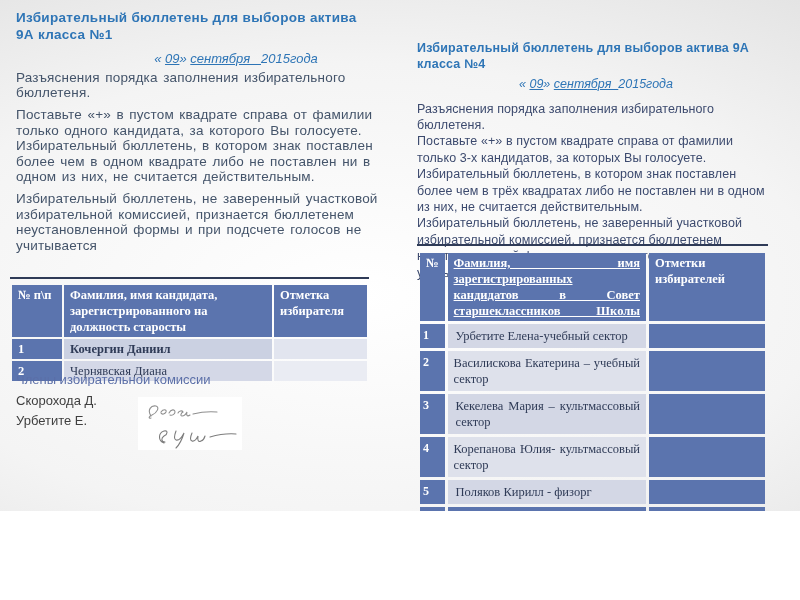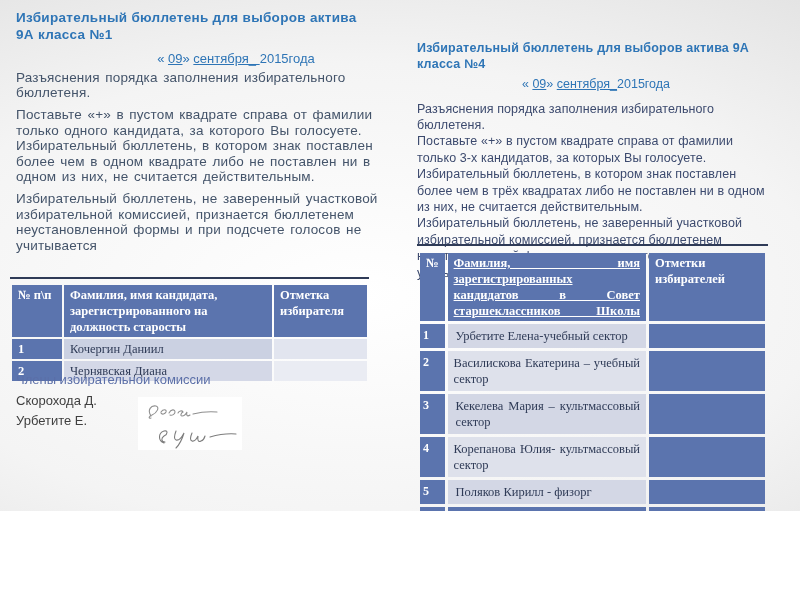--- a/index.html
+++ b/index.html
@@ -7,21 +7,21 @@
     position:relative;width:800px;height:511px;overflow:hidden;
     background:radial-gradient(ellipse 120% 95% at 45% 58%, #ffffff 0%, #f4f4f4 48%, #e3e3e3 78%, #d4d4d4 100%);
     font-family:"Liberation Sans", sans-serif;
   }
   
   .col-left{position:absolute;left:16px;top:10px;width:362px;}
   .col-left .title{
     margin:0;color:#2E75B6;font-weight:bold;font-size:13.5px;line-height:1.25;
     letter-spacing:.3px;
   }
-  .date-line{color:#2E75B6;font-size:13px;margin:7px 0 2px 0;text-align:center;}
+  .date-line{color:#2E75B6;font-size:13px;margin:7px 0 2px 0;text-align:center;font-style:italic;}
   .col-left .date-line{padding-left:78px;}
   .date-line .u{text-decoration:underline;}
   .col-left p{
     margin:4px 0 6px 0;color:#44546A;font-size:13.5px;line-height:15.6px;
     letter-spacing:.2px;word-spacing:1.5px;
   }
   
   .col-right{position:absolute;left:417px;top:40px;width:358px;}
   .col-right .title{
     margin:0;color:#2E75B6;font-weight:bold;font-size:12.5px;line-height:1.3;letter-spacing:.2px;
@@ -34,21 +34,21 @@
   .tbl-wrap-right{left:417px;top:244px;width:351px;}
   table{width:100%;border-collapse:separate;font-family:"Liberation Serif", serif;}
   .tbl-left{border-spacing:2px;}
   .tbl-right{border-spacing:3px;}
   th,td{vertical-align:top;padding:2px 6px;font-size:12.5px;line-height:1.28;}
   th{background:#5B74AE;color:#fff;text-align:left;font-weight:bold;}
   td.num{background:#5B74AE;color:#fff;font-weight:bold;}
   .tbl-left col.c1{width:50px;} .tbl-left col.c3{width:93px;}
   .tbl-right col.c1{width:16px;} .tbl-right col.c3{width:116px;}
   .tbl-left td.name{color:#2F3B57;}
-  .tbl-left tr.r-odd td.name{background:#CBD1E2;} .tbl-left tr.r-even td.name{background:#D4D8E7;}
+  .tbl-left tr.r-odd td.name{background:#CBD1E2;font-weight:bold;} .tbl-left tr.r-even td.name{background:#D4D8E7;}
   .tbl-left tr.r-odd td.mark{background:#E2E5EF;} .tbl-left tr.r-even td.mark{background:#EAECF3;}
   .tbl-right th.just{text-align:justify;text-align-last:justify;text-decoration:underline;}
   .tbl-right td.name{color:#2F3B57;text-align:justify;padding:4px 6px;}
   .tbl-right tr.r-odd td.name{background:#D3D7E5;padding-left:8px;} .tbl-right tr.r-even td.name{background:#DEE1EB;}
   .tbl-right td.mark{background:#5B74AE;}
   .tbl-right tr.hl td.name{background:#5B74AE;color:#bef264;font-weight:bold;text-align:left;}
   .tbl-right td.num{padding:4px 3px;font-size:12px;}
   
   .clipped-line{position:absolute;left:16px;top:376px;width:270px;height:10px;overflow:hidden;}
   .clipped-line span{display:block;transform:translateY(-4px);color:#5B6FA8;font-size:13px;white-space:nowrap;}

